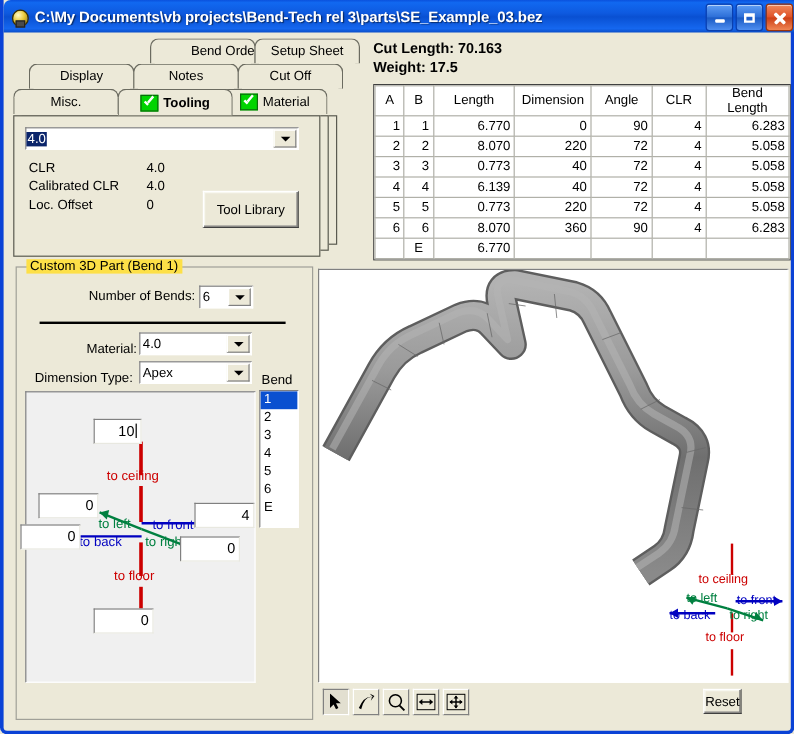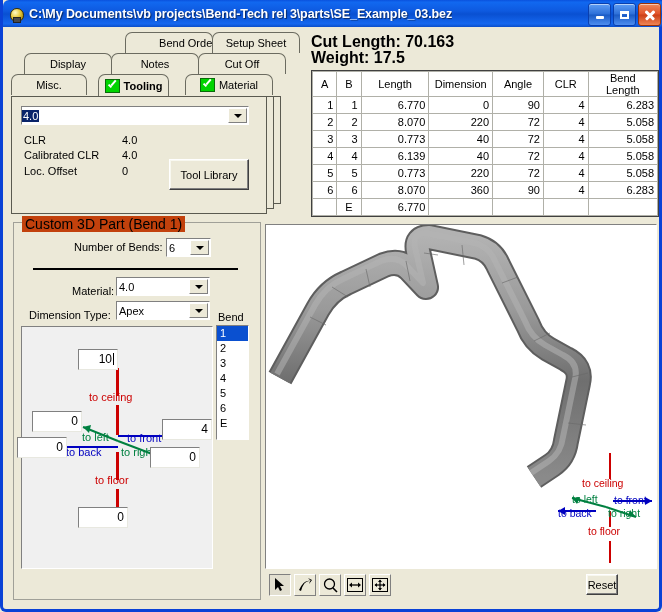--- a/index.html
+++ b/index.html
@@ -103,41 +103,41 @@
 
   .btn{
     position:absolute;box-sizing:border-box;background:#ece9d8;
     border:1px solid;border-color:#ffffff #404040 #404040 #ffffff;
     box-shadow:inset -1px -1px 0 #808080, inset 1px 1px 0 #f8f8f0;
     display:flex;align-items:center;justify-content:center;font-size:11px;
   }
 
   
   .rightinfo{position:absolute;left:300px;top:33px;width:356px;height:175px;}
-  .cutline{position:absolute;font-weight:bold;font-size:16px;white-space:nowrap;}
+  .cutline{position:absolute;font-weight:bold;font-size:12px;white-space:nowrap;}
   table.bendtbl{
     position:absolute;left:8px;top:37px;border-collapse:collapse;
     font-size:11px;background:#fff;
   }
   table.bendtbl td,table.bendtbl th{
     border:1px solid #b0b0a8;padding:0 3px;height:16px;font-weight:normal;
     background:#fff;
   }
   table.bendtbl th{text-align:center;background:#fff;}
   table.bendtbl td{text-align:right;}
   table.bendtbl td.c{text-align:center;}
   .tblwrap{position:absolute;left:8px;top:37px;border:1px solid #404040;background:#fff;}
 
   
   .group{
     position:absolute;box-sizing:border-box;
     border:1px solid #a0a098;border-top-color:#a0a098;
   }
   .group>.gtitle{
-    position:absolute;top:-7px;left:8px;background:#c2410c;padding:0 3px;font-size:14px;
+    position:absolute;top:-7px;left:8px;background:#fde047;padding:0 3px;font-size:11px;
   }
   .hrule{position:absolute;height:2px;background:#000;}
 
   
   .dimpanel{
     position:absolute;box-sizing:border-box;background:#f0f0f0;
     border:1px solid;border-color:#808080 #ffffff #ffffff #808080;
   }
   .dimbox{
     position:absolute;box-sizing:border-box;background:#fff;
@@ -215,24 +215,24 @@
     <div class="tab" style="left:13px;top:21px;width:88px;">
       <span>Display</span>
     </div>
     <div class="tab" style="left:100px;top:21px;width:88px;">
       <span>Notes</span>
     </div>
     <div class="tab" style="left:187px;top:21px;width:88px;">
       <span>Cut Off</span>
     </div>
 
-    <div class="tab" style="left:0px;top:42px;width:76px;">
+    <div class="tab" style="left:0px;top:42px;width:88px;">
       <span>Misc.</span>
     </div>
-    <div class="tab sel" style="left:87px;top:42px;width:71px;">
+    <div class="tab sel" style="left:87px;top:42px;width:96px;">
       <span class="chk"></span>
       <span>Tooling</span>
     </div>
     <div class="tab" style="left:174px;top:42px;width:88px;">
       <span class="chk"></span>
       <span>Material</span>
     </div>
   </div>
 
   <div class="pageshadow" style="left:22px;top:96px;width:256px;height:108px;"></div>

